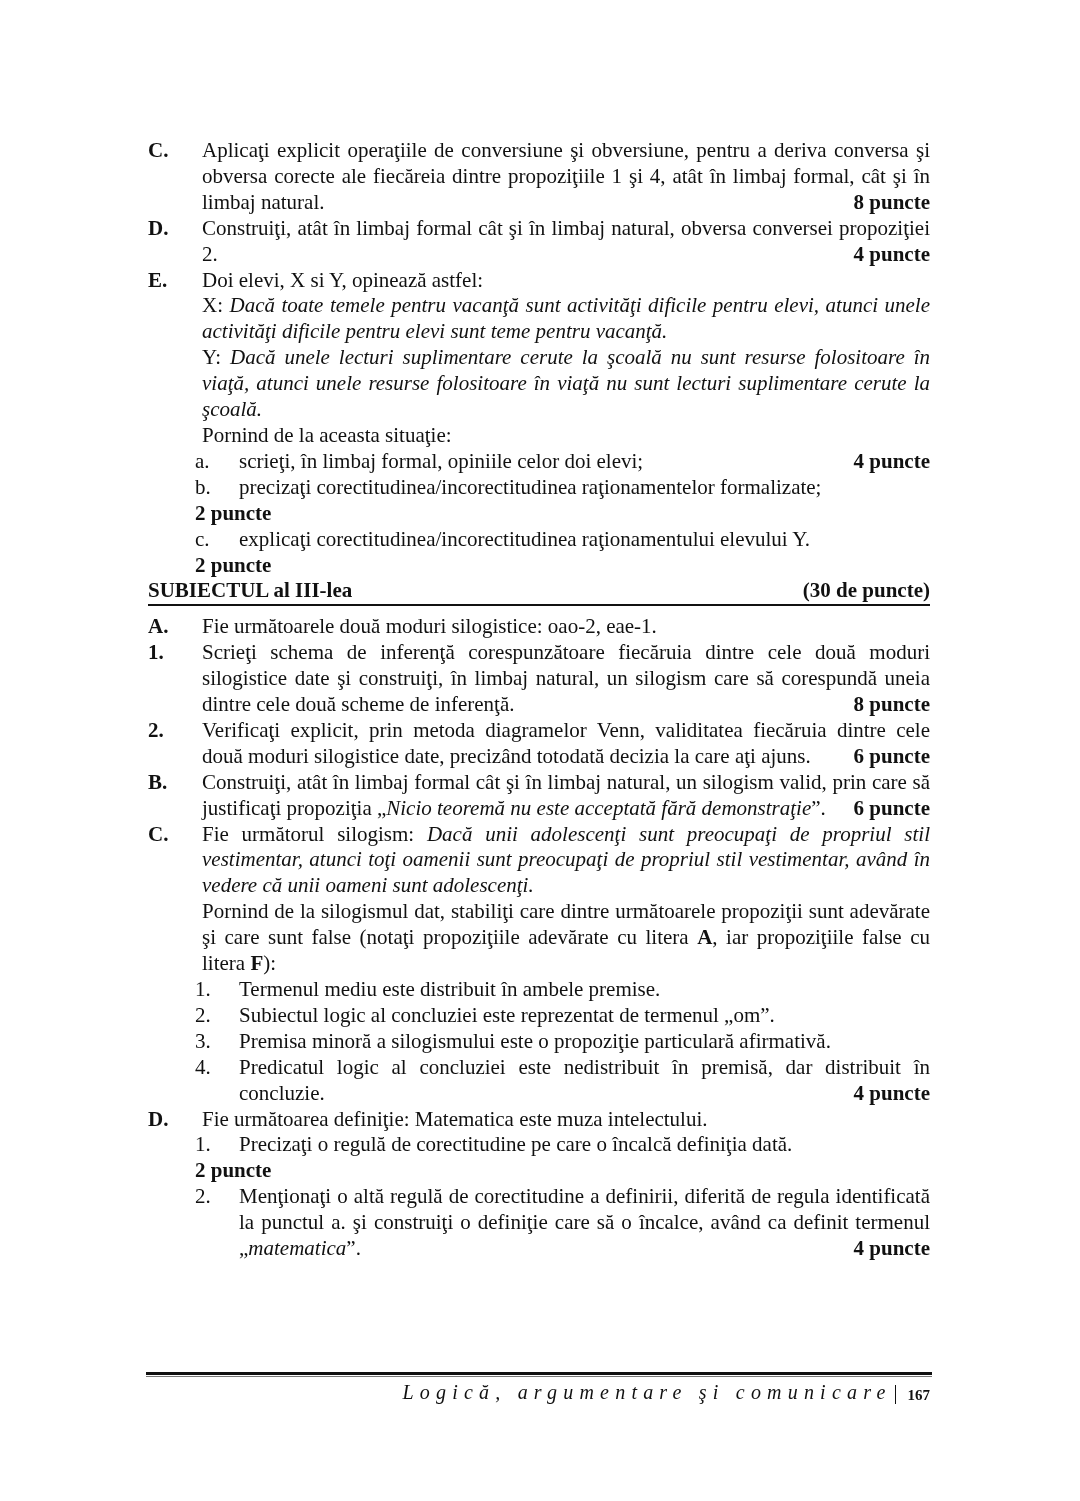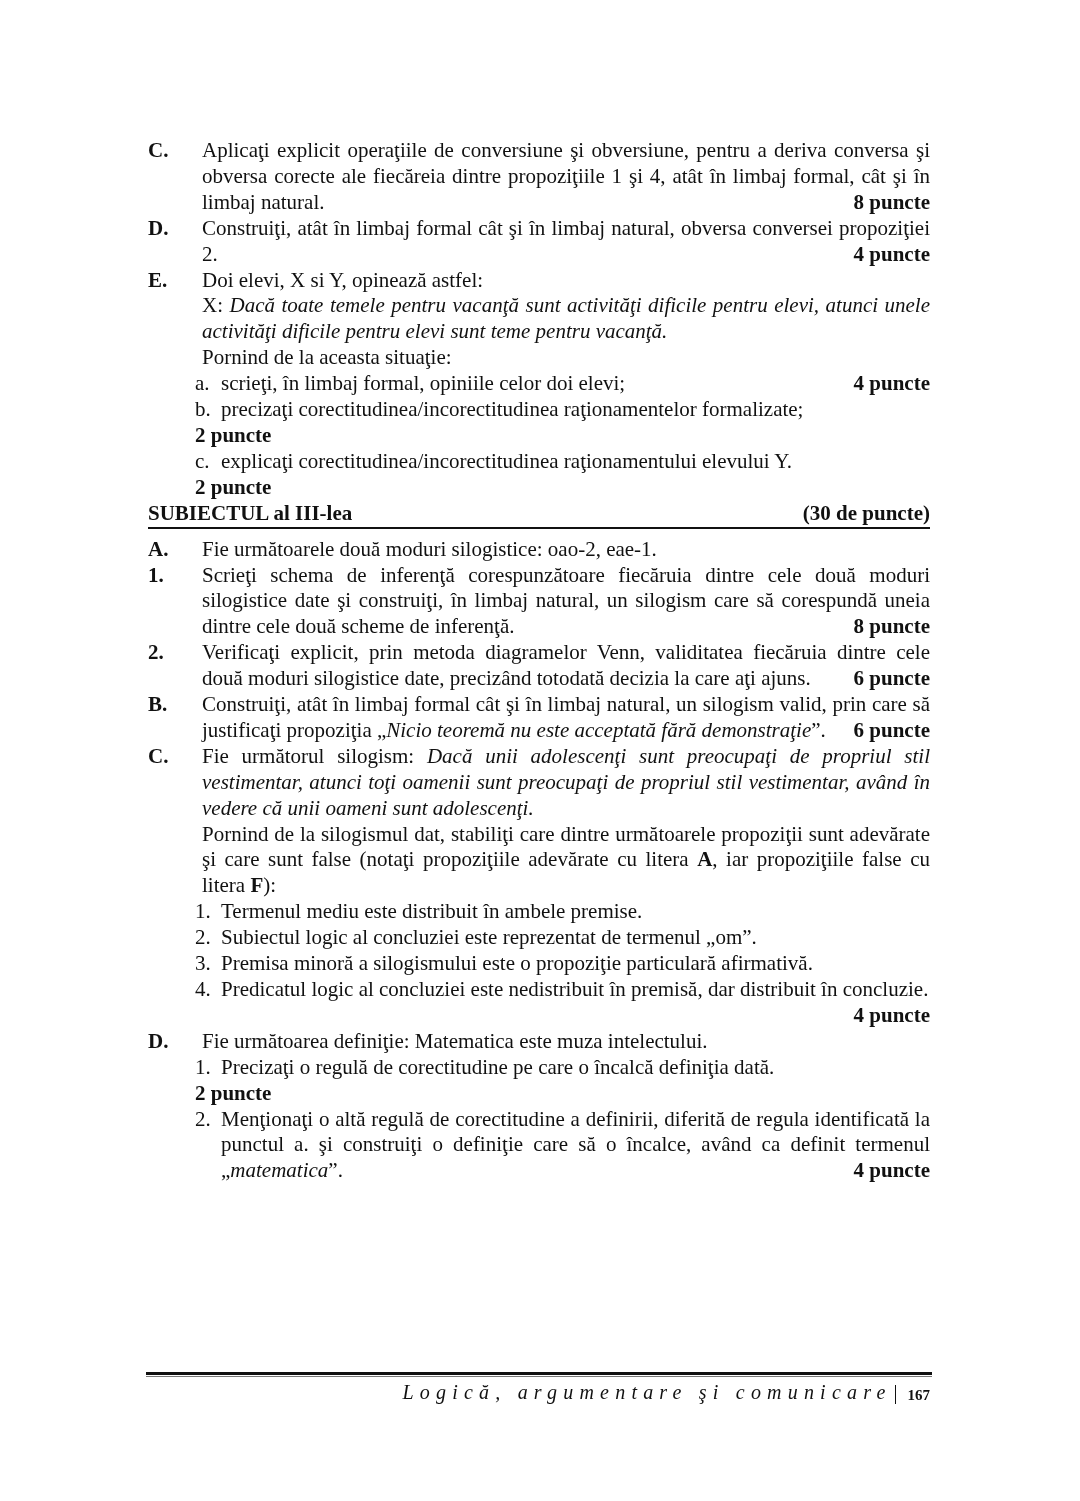--- a/index.html
+++ b/index.html
@@ -7,21 +7,21 @@
     width: 1080px; height: 1501px; position: relative; overflow: hidden;
     font-family: "Liberation Serif", "DejaVu Serif", serif;
     color: #111111;
   }
   .page { position: absolute; left: 148px; top: 138px; width: 782px; }
   .row { position: relative; font-size: 21px; line-height: 25.9px; }
   .lbl { position: absolute; left: 0; top: 0; font-weight: bold; width: 46px; }
   .body { margin-left: 54px; text-align: justify; }
   .sub { margin-left: 47px; position: relative; }
   .sub .n { position: absolute; left: 0; top: 0; width: 30px; }
-  .sub .t { margin-left: 26px; text-align: justify; }
+  .sub .t { margin-left: 44px; text-align: justify; }
   .pts { font-weight: bold; float: right; }
   .pts-line { text-align: left; font-weight: bold; }
   em { font-style: italic; }
   b { font-weight: bold; }
   .heading {
     font-size: 21px; line-height: 25.9px; font-weight: bold;
     border-bottom: 2px solid #111; display: flex; justify-content: space-between;
     margin: 16px 0 8px 0; padding-bottom: 0;
   }
   .heading span { text-decoration: none; }
@@ -57,20 +57,21 @@
       <span>Construiţi, atât în limbaj formal cât şi în limbaj natural, obversa conversei propoziţiei 2.</span>
       <span class="pts">4 puncte</span>
     </div>
   </div>
 
   <div class="row">
     <span class="lbl">E.</span>
     <div class="body">
       <div>Doi elevi, X si Y, opinează astfel:</div>
       <div><span>X: </span><em>Dacă toate temele pentru vacanţă sunt activităţi dificile pentru elevi, atunci unele activităţi dificile pentru elevi sunt teme pentru vacanţă.</em></div>
+      <div><span>Y: </span><em>Dacă unele lecturi suplimentare cerute la şcoală nu sunt resurse folositoare în viaţă, atunci unele resurse folositoare în viaţă nu sunt lecturi suplimentare cerute la şcoală.</em></div>
       <div>Pornind de la aceasta situaţie:</div>
     </div>
     <div class="sub clear" style="margin-left:47px">
       <span class="n">a.</span>
       <div class="t"><span>scrieţi, în limbaj formal, opiniile celor doi elevi;</span><span class="pts">4 puncte</span></div>
     </div>
     <div class="sub">
       <span class="n">b.</span>
       <div class="t" style="text-align:left;white-space:nowrap">precizaţi corectitudinea/incorectitudinea raţionamentelor formalizate;</div>
       <div class="pts-line">2 puncte</div>

